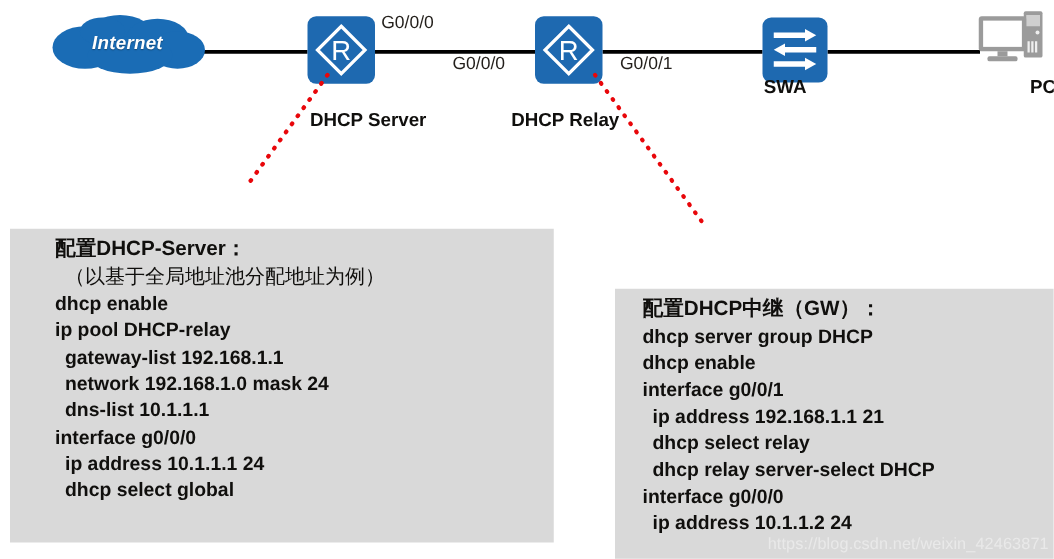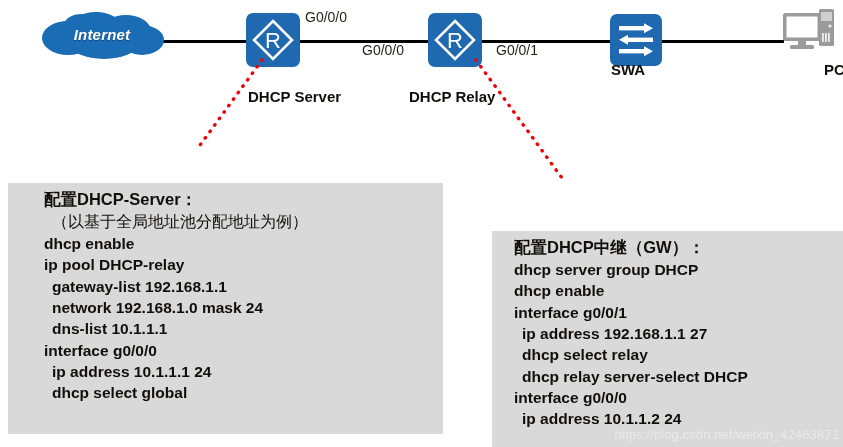--- a/index.html
+++ b/index.html
@@ -102,20 +102,21 @@
     color: #100f0d;
     white-space: nowrap;
     line-height: 1.38;
   }
   .cfg-note {
     font-size: 16px;
     font-weight: normal;
     color: #100f0d;
     white-space: nowrap;
     line-height: 1.38;
+    font-family: Liberation Mono, monospace;
   }
   .indent-1 { padding-left: 8px; }
 
   #cfg-left .cfg-inner  { padding: 5px 0 0 36px; }
   #cfg-right .cfg-inner { padding: 5px 0 0 22px; }
 
   
   #watermark {
     position: absolute;
     right: 4px;
@@ -224,21 +225,21 @@
       <div class="cfg-line indent-1">dhcp select global</div>
     </div>
   </div>
 
   <div class="cfgbox" id="cfg-right">
     <div class="cfg-inner">
       <div class="cfg-title">配置DHCP中继（GW）：</div>
       <div class="cfg-line">dhcp server group DHCP</div>
       <div class="cfg-line">dhcp enable</div>
       <div class="cfg-line">interface g0/0/1</div>
-      <div class="cfg-line indent-1">ip address 192.168.1.1 27</div>
+      <div class="cfg-line indent-1">ip address 192.168.1.1 21</div>
       <div class="cfg-line indent-1">dhcp select relay</div>
       <div class="cfg-line indent-1">dhcp relay server-select DHCP</div>
       <div class="cfg-line">interface g0/0/0</div>
       <div class="cfg-line indent-1">ip address 10.1.1.2 24</div>
     </div>
   </div>
 
   <div id="watermark">https://blog.csdn.net/weixin_42463871</div>
 
 </div>

